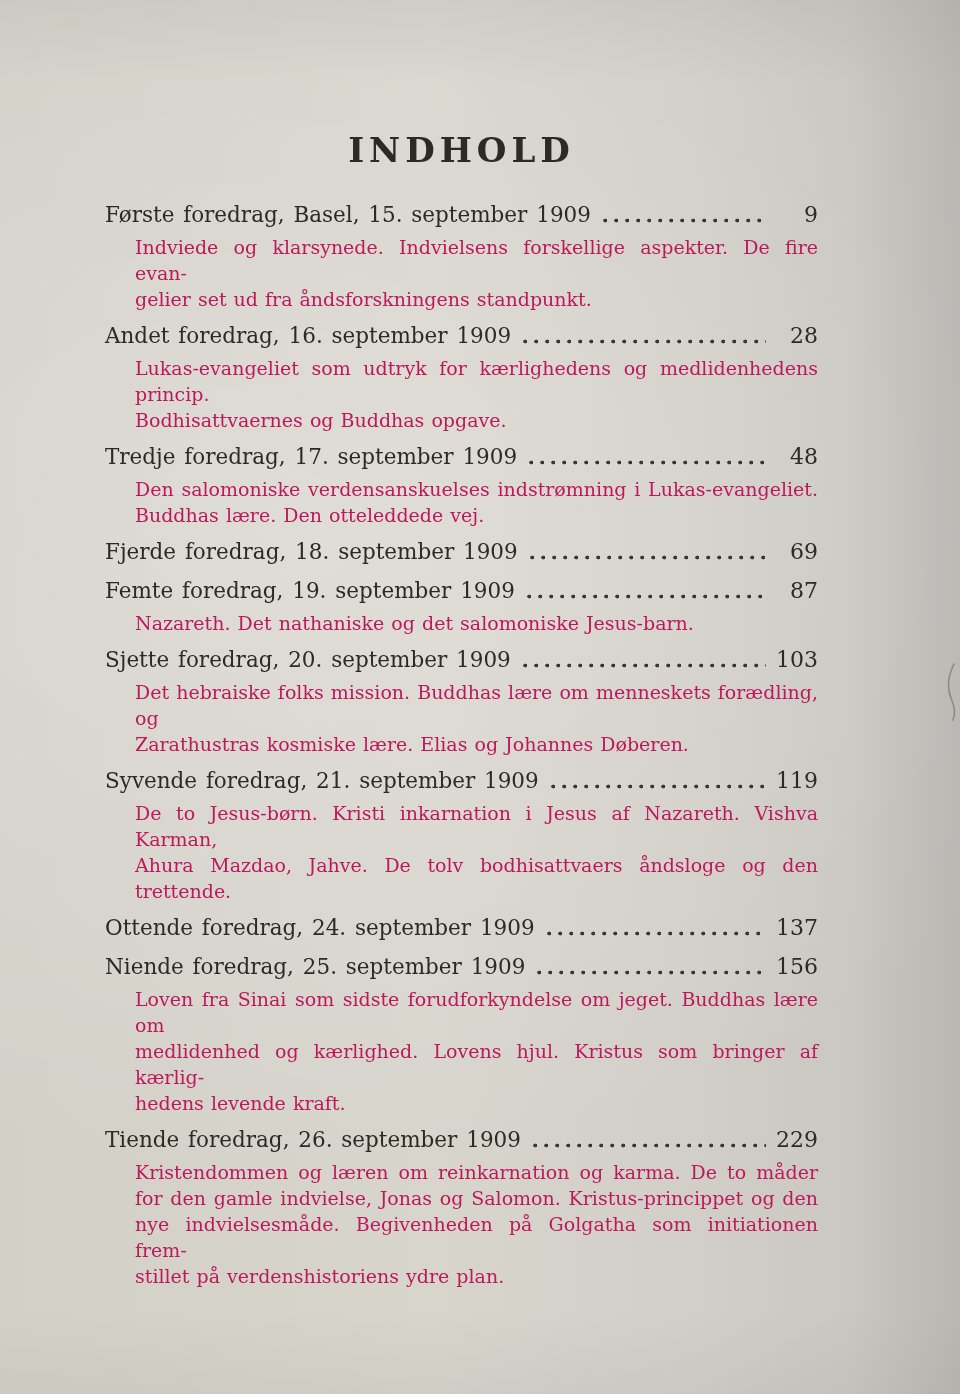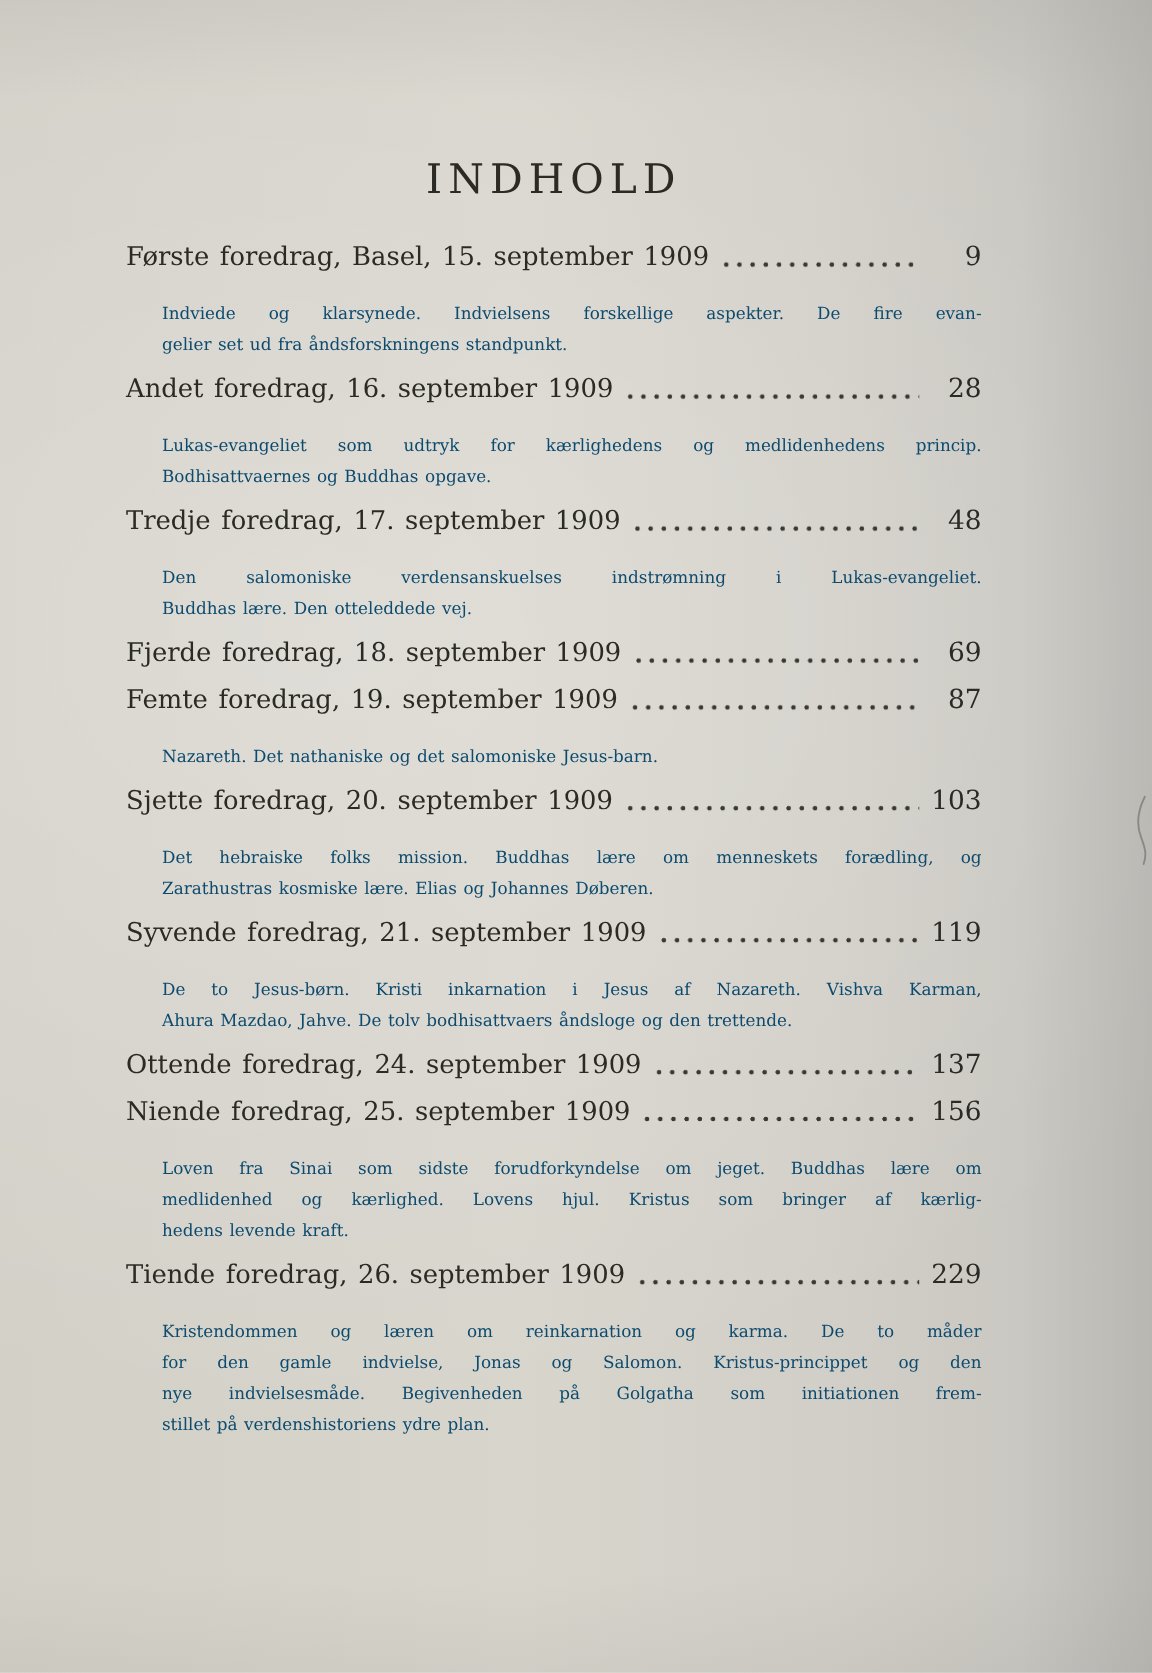--- a/index.html
+++ b/index.html
@@ -38,21 +38,21 @@
     position: absolute;
     left: 105px;
     top: 0;
     width: 713px;
   }
 
   h1.title {
     margin: 128px 0 0 0;
     text-align: center;
     font-size: 34px;
-    font-weight: normal;
+    font-weight: bold;
     letter-spacing: 5px;
     line-height: 44px;
     color: #2b2a25;
   }
 
   .toc {
     margin-top: 28px;
   }
 
   .entry {
@@ -81,25 +81,25 @@
     min-width: 30px;
   }
 
   .num {
     min-width: 42px;
     text-align: right;
     font-size: 22px;
   }
 
   .desc {
-    margin: 19px 0 0 30px;
-    font-size: 14px;
+    margin: 4px 0 0 30px;
+    font-size: 19px;
     line-height: 26px;
     word-spacing: 1px;
-    color: #0c4a6e;
+    color: #be185d;
   }
 
   .line {
     text-align: justify;
     text-align-last: justify;
   }
   .line.end {
     text-align-last: left;
   }
 

